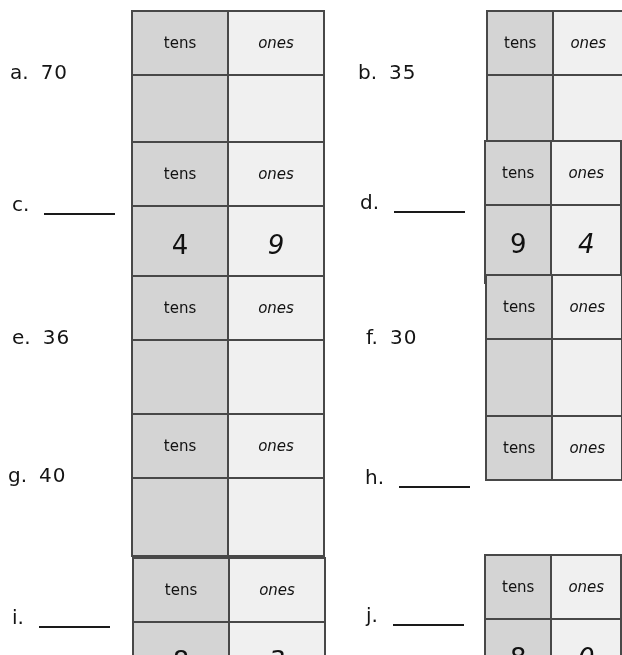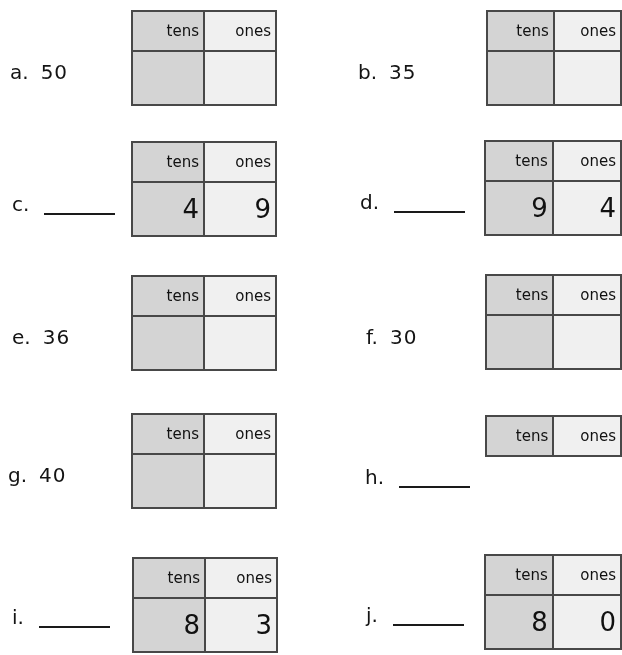--- a/index.html
+++ b/index.html
@@ -14,36 +14,36 @@
   .plabel .num { margin-left:12px; letter-spacing:1px; }
   .blank {
     display:inline-block; width:71px; height:21px; margin-left:15px;
     border-bottom:2px solid #1a1a1a;
   }
   table.pv {
     position:absolute; border-collapse:collapse; table-layout:fixed;
     background:#ffffff;
   }
   table.pv th, table.pv td {
-    border:2px solid #484848; text-align:right; vertical-align:middle;
-    padding:4px; width:62px; font-family:"DejaVu Sans", sans-serif;
+    border:2px solid #484848; text-align:center; vertical-align:middle;
+    padding:16px; width:62px; font-family:"DejaVu Sans", sans-serif;
   }
   table.pv th { height:30px; font-size:15px; font-weight:normal; color:#111; }
   table.pv td { height:44px; font-size:26px; color:#111; }
   .tens { background:#d4d4d4; }
-  .ones { background:#f0f0f0; }
+  .ones { background:#f0f0f0;font-style:italic; }
 </style>
 </head>
 <body>
 
 <div class="sheet">
 
   <div class="plabel" style="left:10px;top:60px">
     <span class="letter">a.</span>
-    <span class="num">50</span>
+    <span class="num">70</span>
   </div>
   <table class="pv" style="left:131px;top:10px">
     <tbody>
         <tr>
       <th class="tens">tens</th>
       <th class="ones">ones</th>
     </tr>
     <tr>
       <td class="tens"></td>
       <td class="ones"></td>

